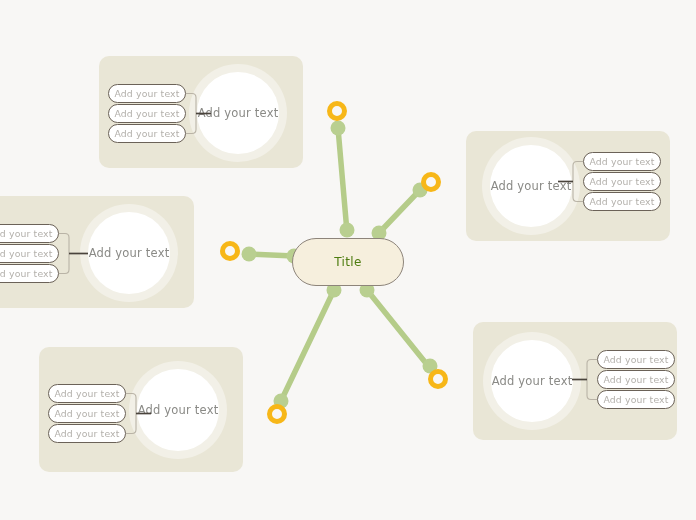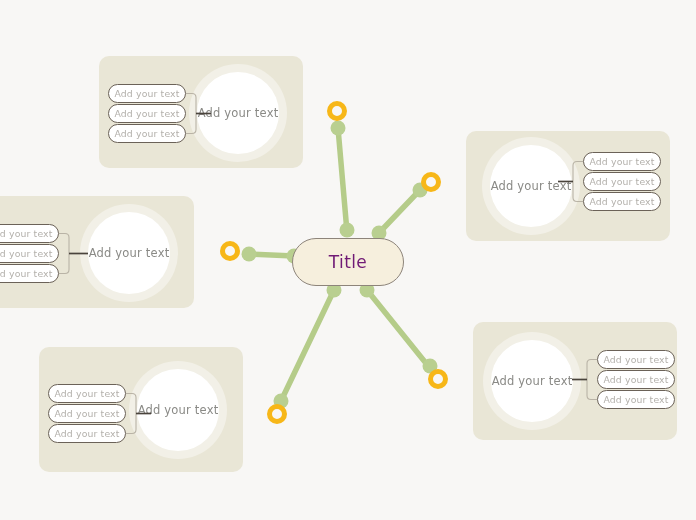--- a/index.html
+++ b/index.html
@@ -54,22 +54,22 @@
     left:292px;top:238px;
     width:112px;height:48px;
     background:#f6efdd;
     border:1.6px solid #8d847a;
     border-radius:24px;
     display:flex;align-items:center;justify-content:center;
     box-sizing:border-box;
     z-index:6;
   }
   .center-label{
-    color:#701a75;
-    font-size:17px;
+    color:#4d7c0f;
+    font-size:12px;
     letter-spacing:.4px;
   }
   svg{position:absolute;left:0;top:0;overflow:visible;}
   .branches{z-index:2;}
 </style>
 </head>
 <body>
 
 <div id="canvas">
 

